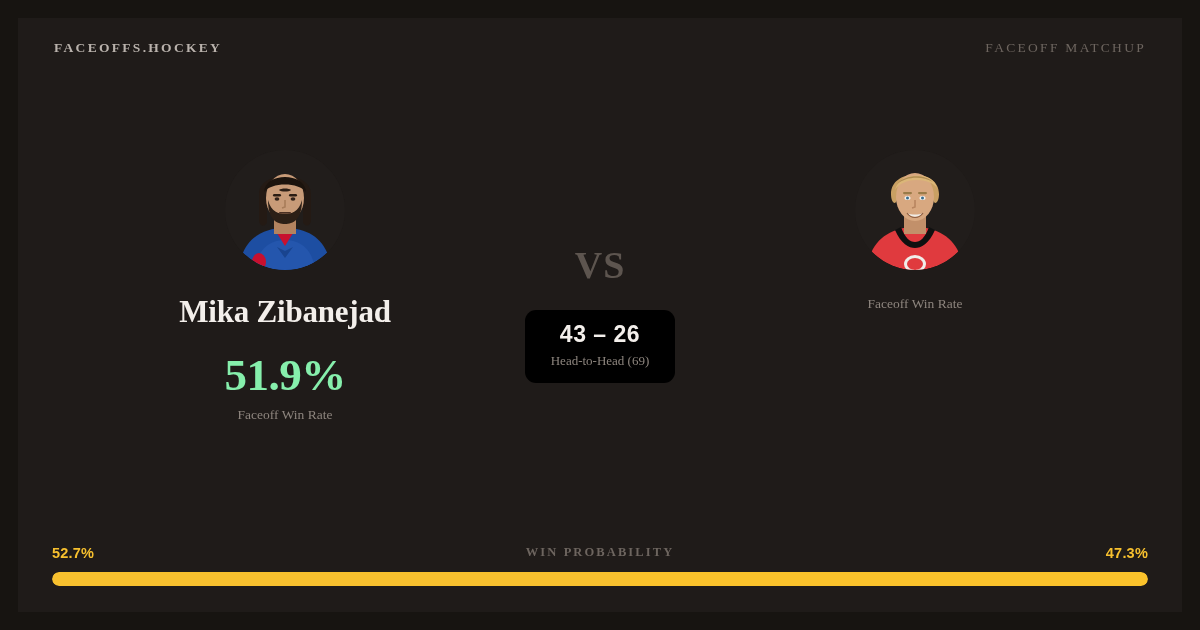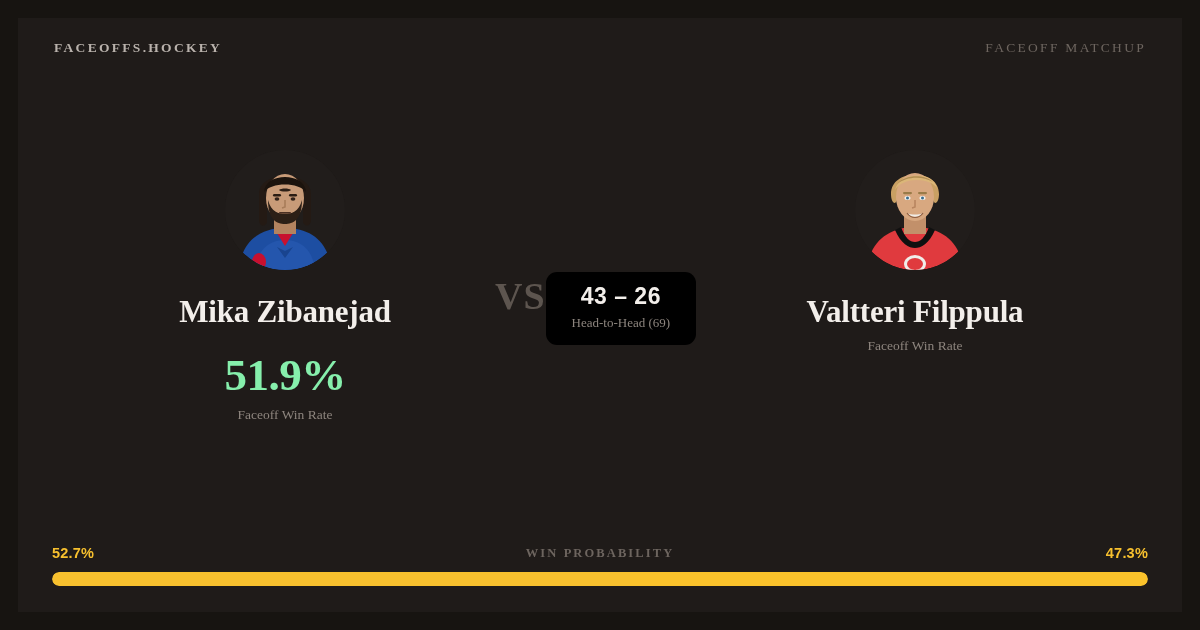--- a/index.html
+++ b/index.html
@@ -88,20 +88,21 @@
     margin-top:9px;
     font-size:13.5px;
     color:#8d857e;
   }
 
   
   .center {
     width:210px;
     padding-top:96px;
     display:flex;
+    flex-direction:column;
     align-items:center;
   }
   .vs {
     font-size:38px;
     font-weight:bold;
     color:#5d554f;
     letter-spacing:1px;
     line-height:1;
   }
   .h2h-badge {
@@ -128,21 +129,21 @@
   }
 
   
   .winprob {
     position:absolute;
     left:34px; right:34px;
     bottom:26px;
   }
   .wp-row {
     display:flex;
-    align-items:flex-end;
+    align-items:flex-start;
     justify-content:space-between;
     margin-bottom:11px;
   }
   .wp-val {
     font-family:"Liberation Sans", sans-serif;
     font-size:14.5px;
     font-weight:bold;
     color:#f7c02e;
     letter-spacing:0.2px;
   }
@@ -273,21 +274,20 @@
             <circle cx="52.5" cy="48" r="1.5" fill="#3a6c8c"></circle>
             <circle cx="67.5" cy="48" r="1.5" fill="#3a6c8c"></circle>
 
             <path d="M60 50 L60 57 L57 58" stroke="#b8855f" stroke-width="1.6" fill="none"></path>
 
             <path d="M52 63 C56 68 64 68 68 63 C64 65 56 65 52 63 Z" fill="#f0ece6"></path>
             <path d="M52 63 C56 69 64 69 68 63" stroke="#8e5f42" stroke-width="1.2" fill="none"></path>
           </g>
         </svg>
       </div>
-      <div class="pname">Valtteri Filppula</div>
       <div class="pct-label">Faceoff Win Rate</div>
     </div>
 
   </div>
 
   <div class="winprob">
     <div class="wp-row">
       <div class="wp-val">52.7%</div>
       <div class="wp-title">WIN PROBABILITY</div>
       <div class="wp-val">47.3%</div>

